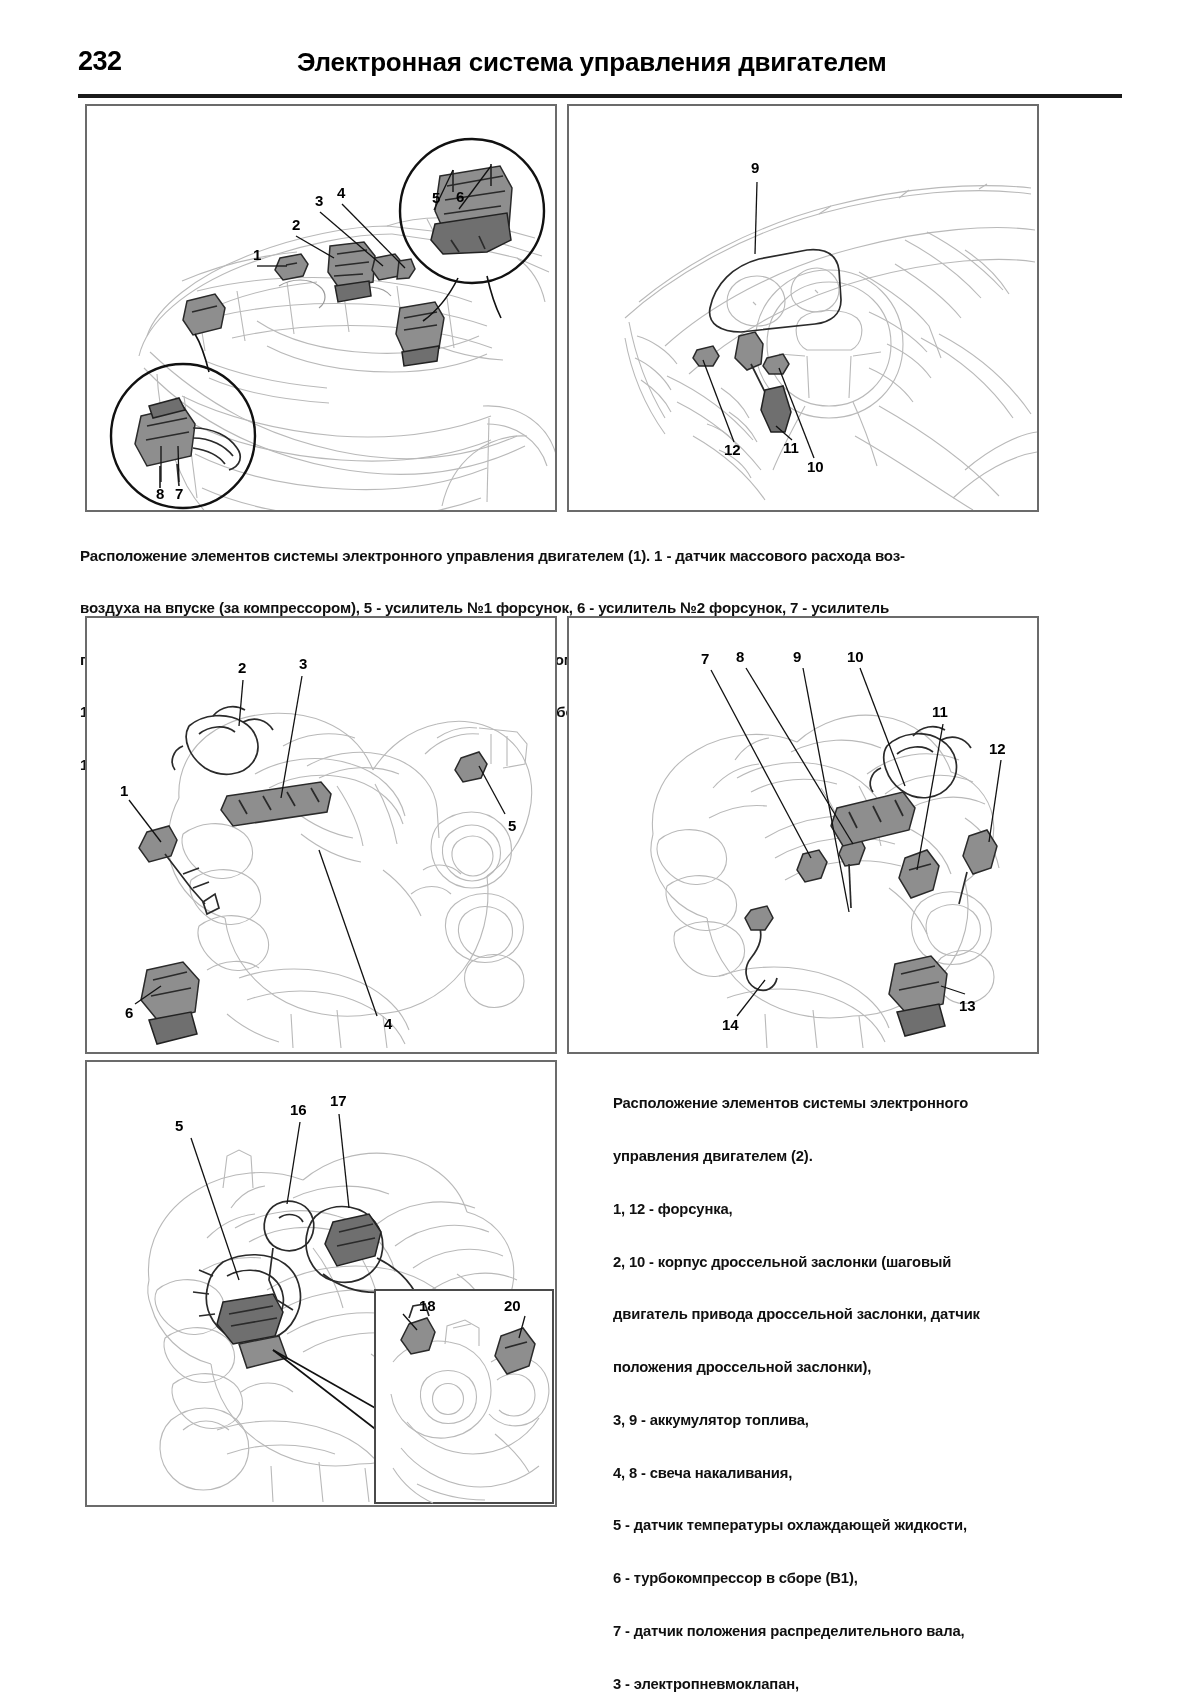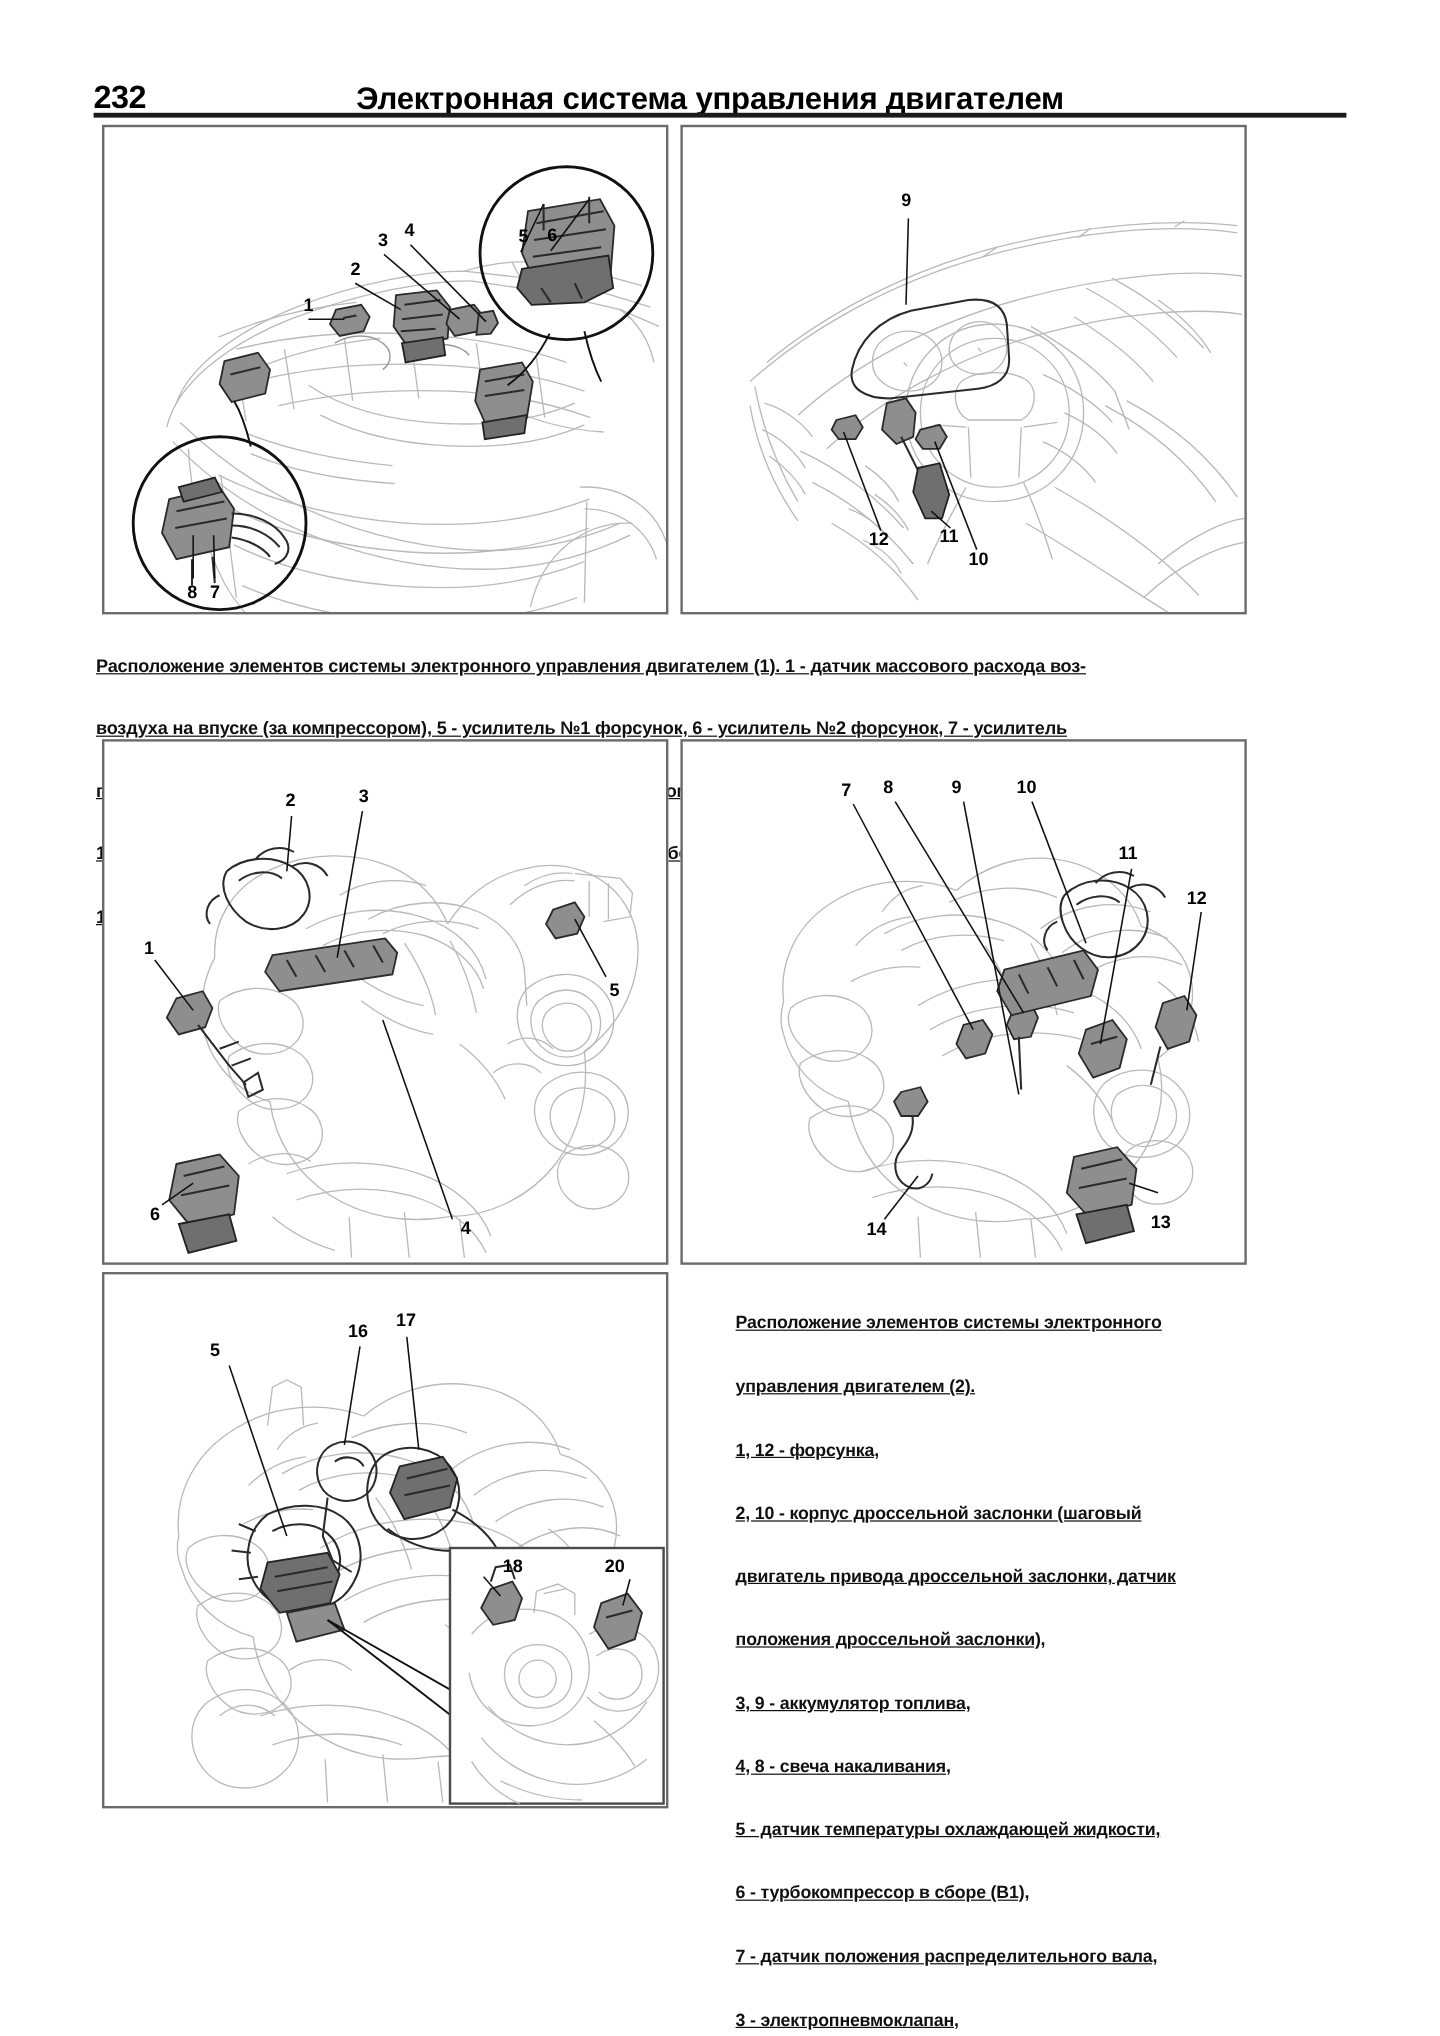--- a/index.html
+++ b/index.html
@@ -21,21 +21,21 @@
     left: 0; top: 0;
     width: 1200px;
     height: 1697px;
     background: #fff;
   }
 
   
   .header {
     position: absolute;
     left: 78px;
-    top: 56px;
+    top: 36px;
     width: 1044px;
     height: 40px;
     display: flex;
     align-items: flex-end;
   }
   .page-number {
     font-size: 27px;
     font-weight: bold;
     letter-spacing: -0.5px;
     line-height: 1;
@@ -90,21 +90,21 @@
     top: 512px;
     width: 1050px;
   }
   #caption-2 {
     left: 613px;
     top: 1060px;
     width: 428px;
     font-size: 14.8px;
     line-height: 17.6px;
   }
-  .cap-line { display: block; text-decoration: underline; }
+  .cap-line { display: block; }
 
   
   .callout {
     position: absolute;
     font-size: 15px;
     font-weight: bold;
     color: #000;
     line-height: 1;
     letter-spacing: 0px;
   }
@@ -527,21 +527,21 @@
         <path d="M168 398 L196 362"></path>
       </g>
     </svg>
 
     <div class="callout" style="left:132px;top:33px;">7</div>
     <div class="callout" style="left:167px;top:31px;">8</div>
     <div class="callout" style="left:224px;top:31px;">9</div>
     <div class="callout" style="left:278px;top:31px;">10</div>
     <div class="callout" style="left:363px;top:86px;">11</div>
     <div class="callout" style="left:420px;top:123px;">12</div>
-    <div class="callout" style="left:390px;top:393px;">13</div>
+    <div class="callout" style="left:390px;top:380px;">13</div>
     <div class="callout" style="left:153px;top:399px;">14</div>
   </div>
 
   <div class="panel" id="panel-engine-hpp">
     <svg class="art" viewBox="0 0 468 443" preserveAspectRatio="none">
       <g class="lt">
         <path d="M62 218 C58 182 76 148 110 128 C142 108 184 106 216 118"></path>
         <path d="M216 118 C240 98 272 88 304 92 C340 96 370 118 380 150"></path>
         <path d="M380 150 C404 156 422 176 426 200 C430 228 418 254 396 268"></path>
         <path d="M396 268 C402 300 392 334 368 360 C344 386 308 402 272 402"></path>

